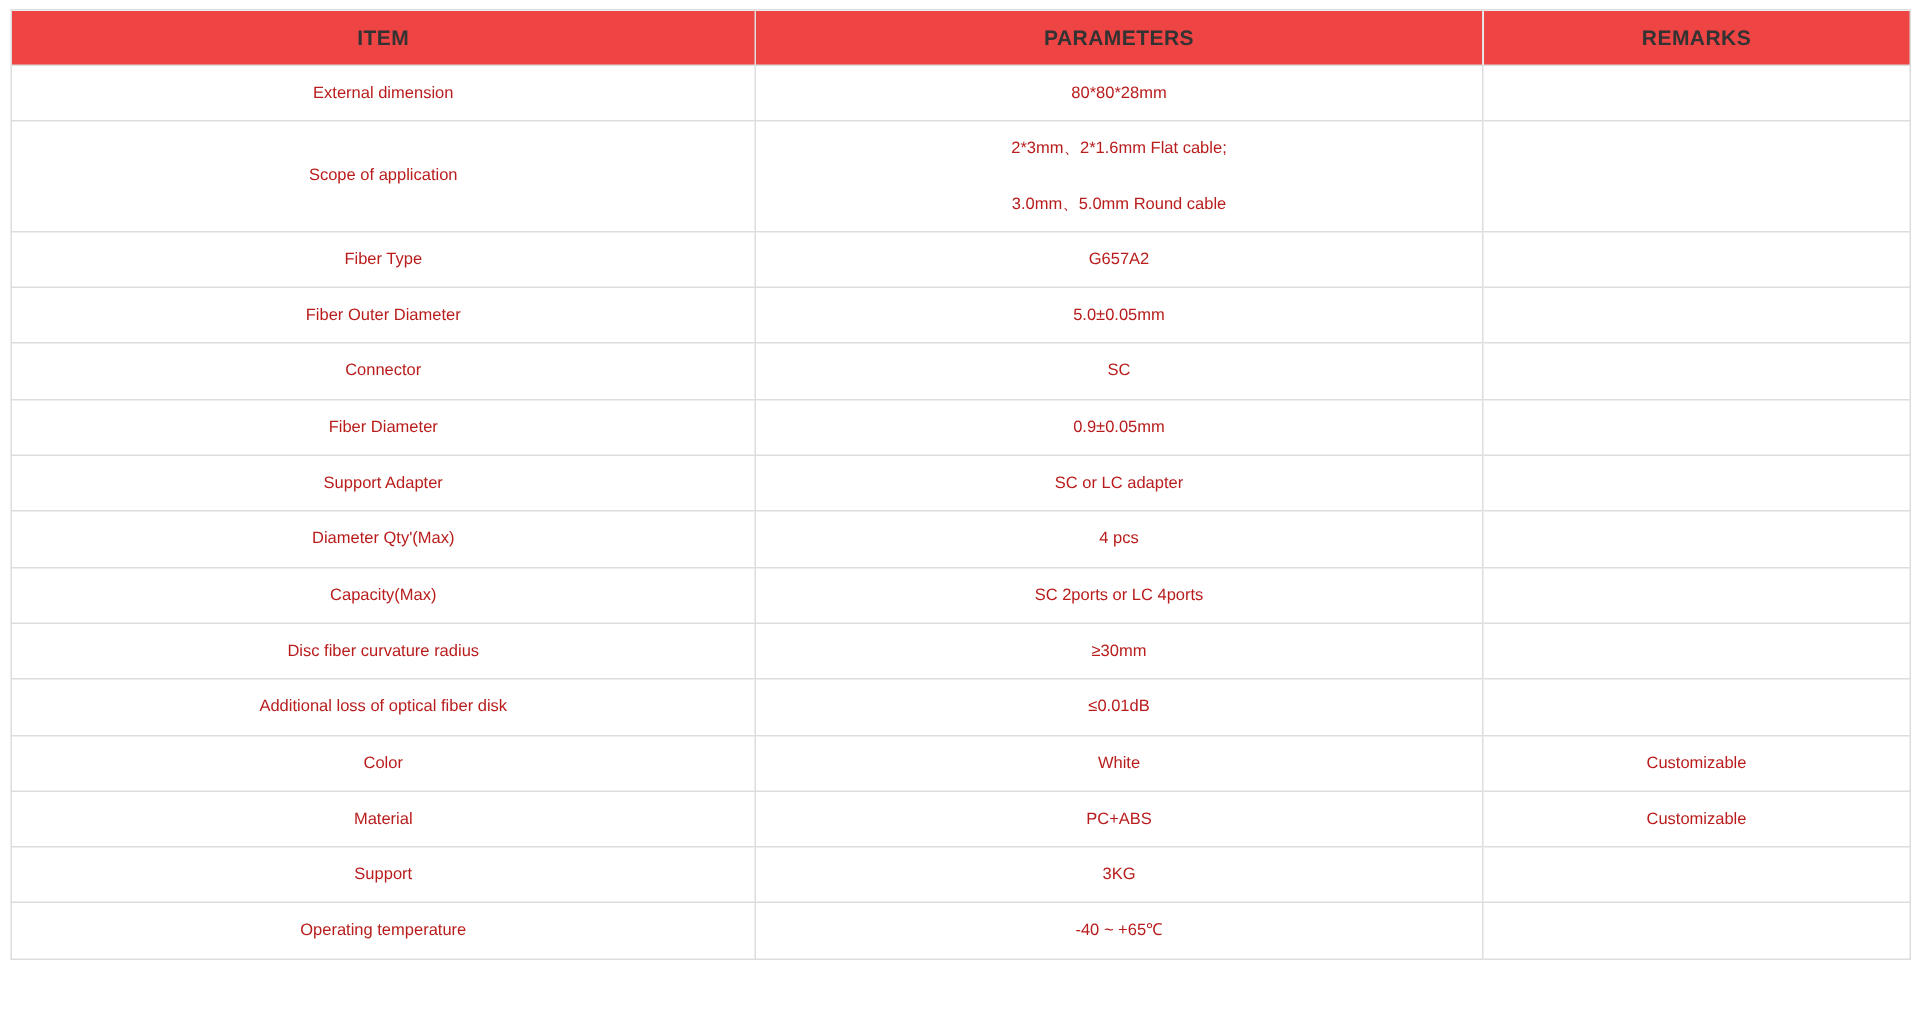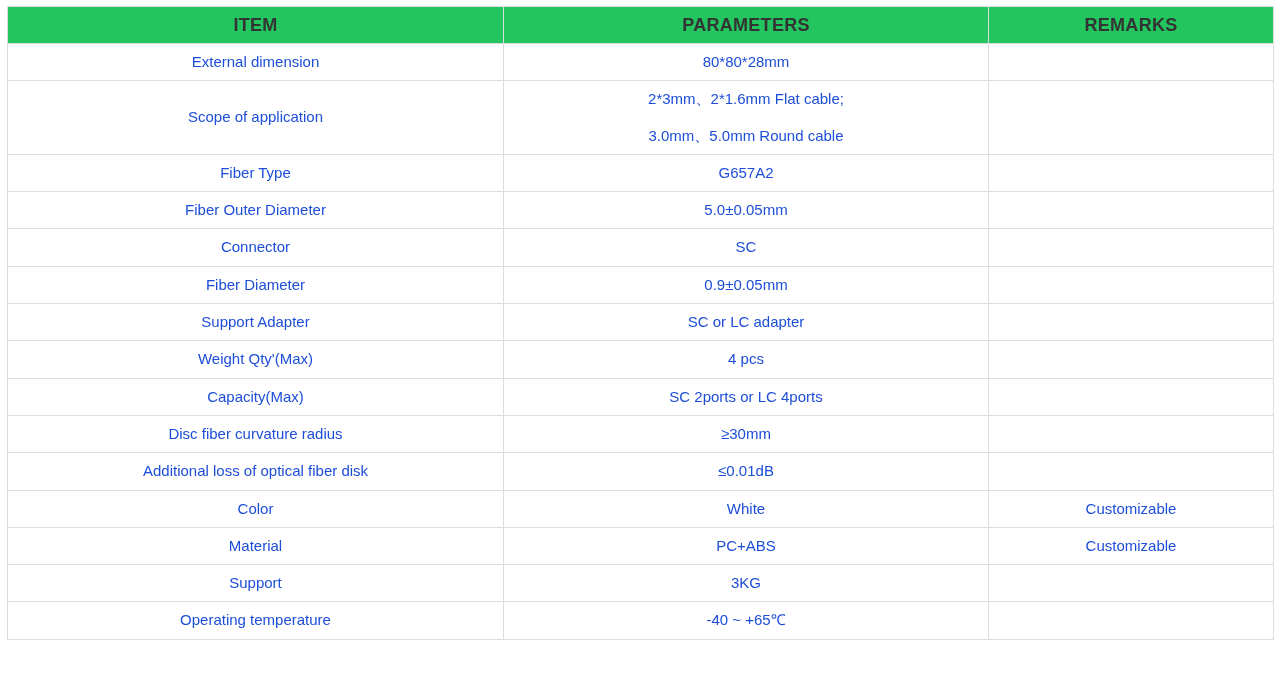--- a/index.html
+++ b/index.html
@@ -21,30 +21,30 @@
   }
   .spec-table th,
   .spec-table td {
     border: 1px solid #dddddd;
     text-align: center;
     vertical-align: middle;
     padding: 0 8px;
     overflow: hidden;
   }
   .spec-table th {
-    background: #22c55e;
+    background: #ef4444;
     color: #333333;
-    font-size: 18px;
+    font-size: 14px;
     font-weight: bold;
     letter-spacing: 0.3px;
     height: 36px;
   }
   .spec-table td {
-    color: #1d4ed8;
-    font-size: 15px;
+    color: #b91c1c;
+    font-size: 11px;
     text-align: center;
   }
   .cell-line {
     line-height: 36.3px;
     white-space: nowrap;
   }
 </style>
 </head>
 <body>
 
@@ -136,21 +136,21 @@
           </td>
           <td>
             <div class="cell-line">SC or LC adapter</div>
           </td>
           <td>
             <div class="cell-line"></div>
           </td>
         </tr>
         <tr>
           <td>
-            <div class="cell-line">Weight Qty'(Max)</div>
+            <div class="cell-line">Diameter Qty'(Max)</div>
           </td>
           <td>
             <div class="cell-line">4 pcs</div>
           </td>
           <td>
             <div class="cell-line"></div>
           </td>
         </tr>
         <tr>
           <td>

